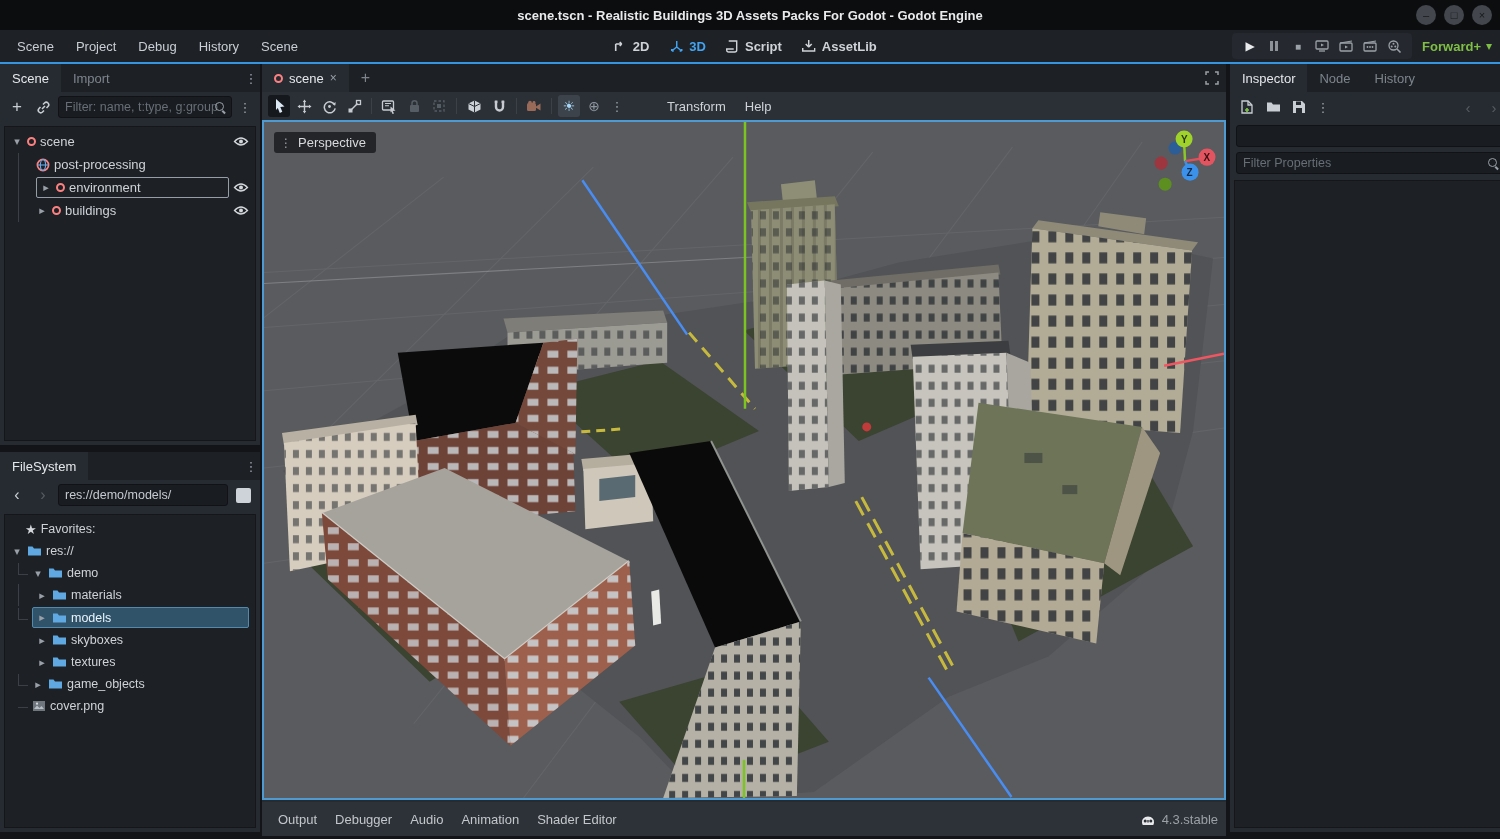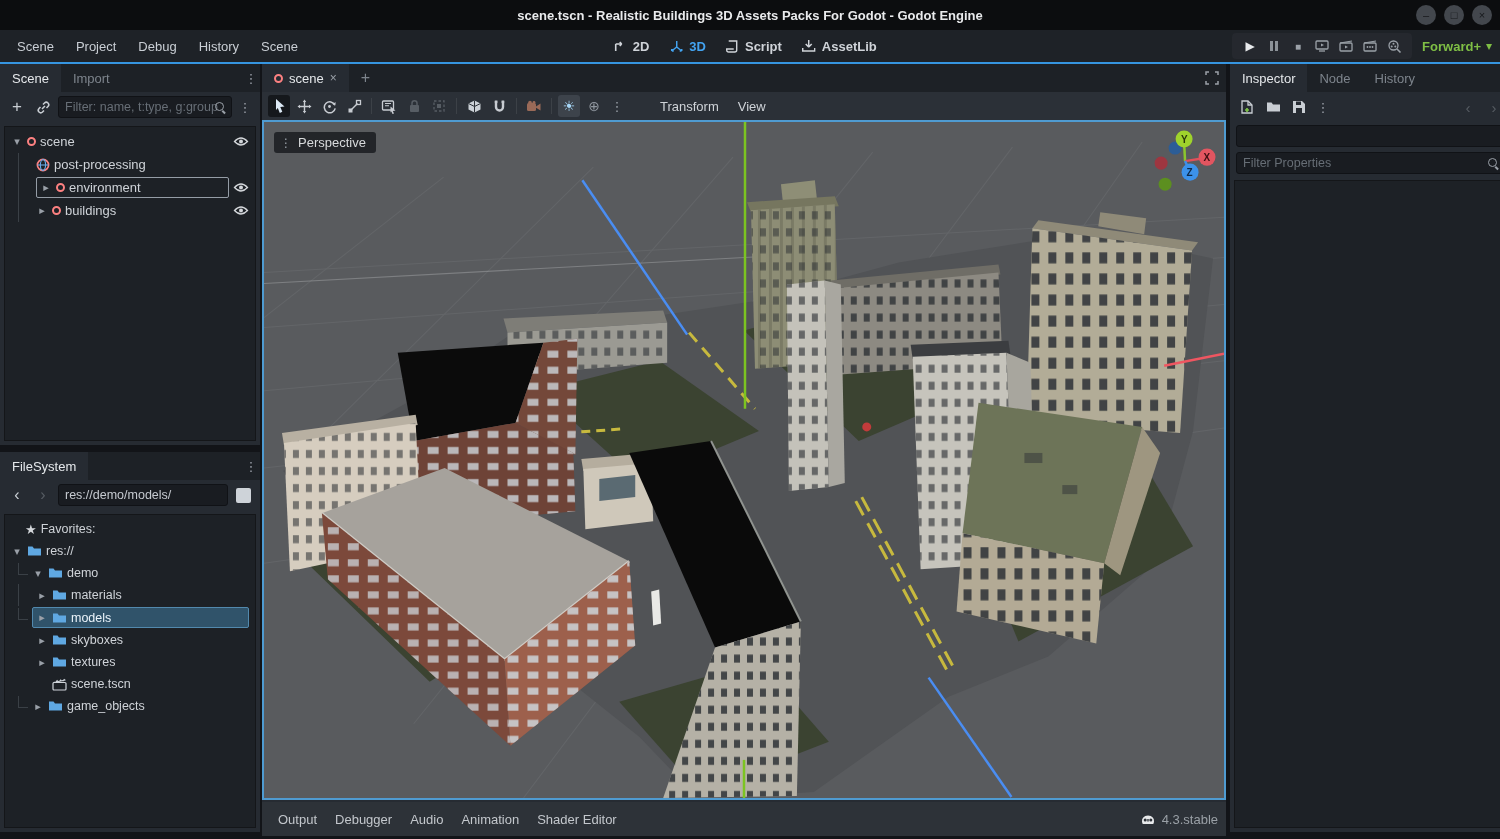--- a/index.html
+++ b/index.html
@@ -69,21 +69,21 @@
   .eye { margin-left:auto; flex:none; display:flex; }
 
   
   .center { position:absolute; left:262px; top:64px; width:964px; height:772px; display:flex; flex-direction:column; background:#262b32; }
   .vp-toolbar { height:28px; background:#2b3037; display:flex; align-items:center; gap:3px; padding:0 6px; }
   .viewport { position:relative; flex:1; border:2px solid #4f9bd1; background:#595b5e; }
   .viewport svg.scene3d { display:block; width:100%; height:100%; }
   .persp { position:absolute; left:10px; top:10px; background:rgba(30,33,37,.92); border-radius:3px; padding:3px 10px 3px 6px; display:flex; gap:6px; align-items:center; color:#d8dadc; }
   .bottombar { height:34px; background:#2d3238; display:flex; align-items:center; padding:0 8px; gap:2px; margin-top:2px; }
   .bbitem { padding:4px 8px; color:#c3c7cc; }
-  .version { margin-left:auto; display:flex; align-items:flex-start; gap:6px; color:#9aa0a6; }
+  .version { margin-left:auto; display:flex; align-items:flex-end; gap:6px; color:#9aa0a6; }
 
   .g { font-size:12px; line-height:1; }
   .tool-label { color:#cfd3d8; padding:0 8px; }
   svg { flex:none; }
 </style>
 </head>
 <body>
 
 <div id="app">
 
@@ -351,36 +351,36 @@
           </div>
           <div class="trow" style="height:22px">
             <span class="guide" style="border-left:none"></span>
             <span class="chev">▸</span>
             <svg width="15" height="12" viewBox="0 0 15 12">
                 <path d="M1 1.5 H5.5 L7 3.5 H14 V10.5 H1 Z" fill="#5fa8e2"></path>
               </svg>
             <span>textures</span>
           </div>
           <div class="trow" style="height:22px">
-            <span class="guide" style="border-left:none"></span>
-            <span style="width:12px"></span>
-            <svg width="15" height="13" viewBox="0 0 15 13">
-                <rect x="1" y="4.5" width="13" height="7.5" rx="1" fill="none" stroke="#cfd4da" stroke-width="1.2"></rect>
-                <path d="M1.5 4.5 L13.5 2 M4 4.2 L5.5 2.2 M7.5 3.7 L9 1.7 M11 3.2 L12.5 1.2" stroke="#cfd4da" stroke-width="1.1" fill="none"></path>
-              </svg>
-            <span>scene.tscn</span>
-          </div>
-          <div class="trow" style="height:22px">
             <span class="elb"></span>
             <span class="chev">▸</span>
             <svg width="15" height="12" viewBox="0 0 15 12">
                 <path d="M1 1.5 H5.5 L7 3.5 H14 V10.5 H1 Z" fill="#5fa8e2"></path>
               </svg>
             <span>game_objects</span>
           </div>
+          <div class="trow" style="height:22px">
+            <span class="elb" style="border-left:none"></span>
+            <svg width="14" height="12" viewBox="0 0 14 12">
+                <rect x="1" y="1" width="12" height="10" fill="#6f767e"></rect>
+                <path d="M2 9 L5 5.5 L7.5 8 L9.5 6 L12 9 Z" fill="#b9bfc6"></path>
+                <circle cx="5" cy="3.7" r="1.1" fill="#d8dce0"></circle>
+              </svg>
+            <span>cover.png</span>
+          </div>
         </div>
       </div>
     </div>
   </div>
 
   <div class="center">
     <div class="tabbar" style="height:28px">
       <div class="tab active">
         <span class="ring"></span>
         <span>scene</span>
@@ -469,22 +469,22 @@
       <div class="vsep"></div>
       <div class="ibtn toggled" style="color:#a8d8f8;font-size:14px">
           <span>☀</span>
         </div>
       <div class="ibtn" style="color:#8e959d;font-size:14px">
           <span>⊕</span>
         </div>
       <div class="dots">
           <span>⋮</span>
         </div>
-      <span class="tool-label" style="margin-left:23px">Transform</span>
-      <span class="tool-label">View</span>
+      <span class="tool-label" style="margin-left:30px">Transform</span>
+      <span class="tool-label">Help</span>
     </div>
 
     <div class="viewport">
       <svg class="scene3d" viewBox="0 0 962 674" preserveAspectRatio="none">
         <rect x="0" y="0" width="962" height="674" fill="#595b5e"></rect>
 
         <g stroke="#85888b" stroke-width="1" opacity="0.22">
           <path d="M0 150 L962 95"></path>
             <path d="M0 205 L962 135"></path>
             <path d="M0 268 L962 182"></path>

